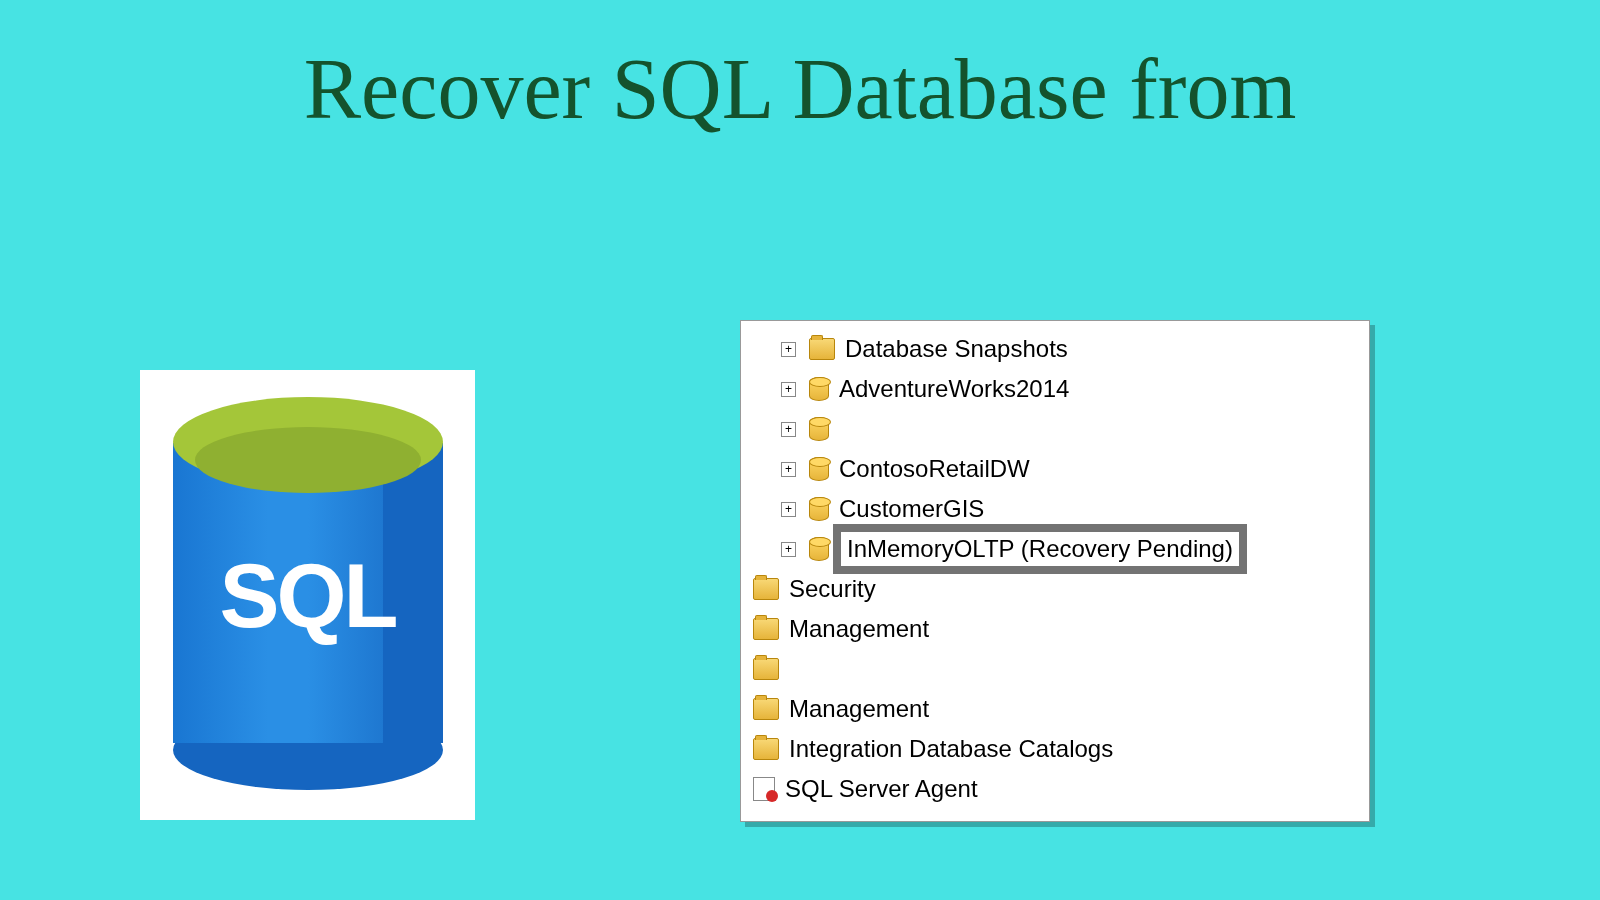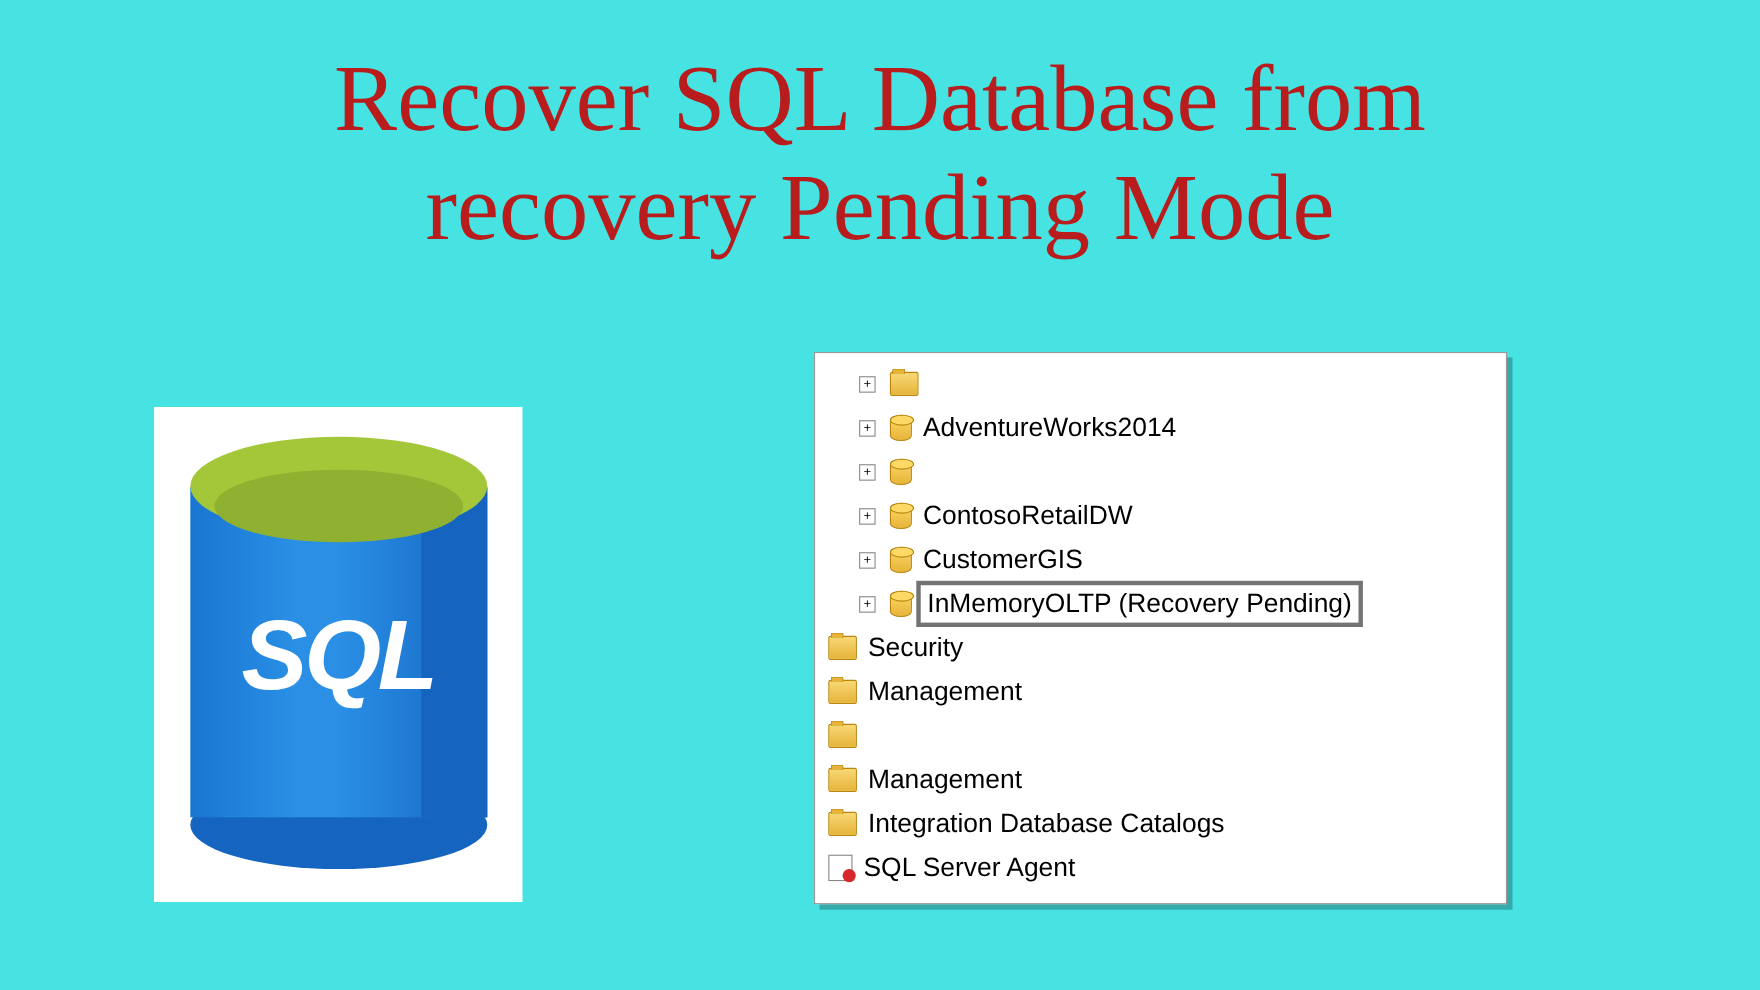--- a/index.html
+++ b/index.html
@@ -12,41 +12,40 @@
       height: 900px;
       background: #47e3e3;
       font-family: "Segoe UI", Tahoma, sans-serif;
       position: relative;
       overflow: hidden;
     }
     .title {
       text-align: center;
       font-family: Georgia, 'Times New Roman', serif;
       font-size: 86px;
-      color: #b91c1c;
+      color: #14532d;
       font-weight: normal;
       padding-top: 40px;
       line-height: 1.15;
     }
     .sql-logo {
       position: absolute;
       left: 140px;
       top: 370px;
       width: 335px;
       height: 450px;
       background: #fff;
       display: flex;
       align-items: center;
       justify-content: center;
     }
     .cylinder {
       position: relative;
       width: 270px;
       height: 360px;
-      font-style: italic;
     }
     .cyl-top {
       position: absolute;
       top: -18px;
       left: 0;
       width: 270px;
       height: 90px;
       background: #a4c639;
       border-radius: 50%;
       z-index: 3;
@@ -189,56 +188,56 @@
       content: "";
       position: absolute;
       bottom: -2px;
       right: -4px;
       width: 12px;
       height: 12px;
       background: #d62828;
       border-radius: 50%;
     }
     .highlighted {
-      border: 4px solid #737373;
+      border: 8px solid #737373;
       padding: 0 6px;
       margin-left: -6px;
       line-height: 1.4;
       text-align: center;
     }
     .level1 {
       padding-left: 28px;
     }
     .level0 {
       padding-left: 0;
     }
   </style>
 </head>
 <body>
 
 <h1 class="title">
   <span>Recover SQL Database from</span><br>
-  <span>recovery Pending Mode</span>
 </h1>
 
 <div class="sql-logo">
   <div class="cylinder">
     <div class="cyl-top"></div>
     <div class="cyl-top-inner"></div>
     <div class="cyl-body"></div>
     <div class="cyl-shade"></div>
     <div class="cyl-bottom"></div>
     <div class="sql-text">SQL</div>
   </div>
 </div>
 
 <div class="tree-panel" id="tree-panel">
 <div class="tree-item level1">
       <span class="expander">+</span>
       <span class="icon folder-icon"></span>
+      <span>Database Snapshots</span>
     </div>
     <div class="tree-item level1">
       <span class="expander">+</span>
       <span class="icon db-icon"></span>
       <span>AdventureWorks2014</span>
     </div>
     <div class="tree-item level1">
       <span class="expander">+</span>
       <span class="icon db-icon"></span>
     </div>

